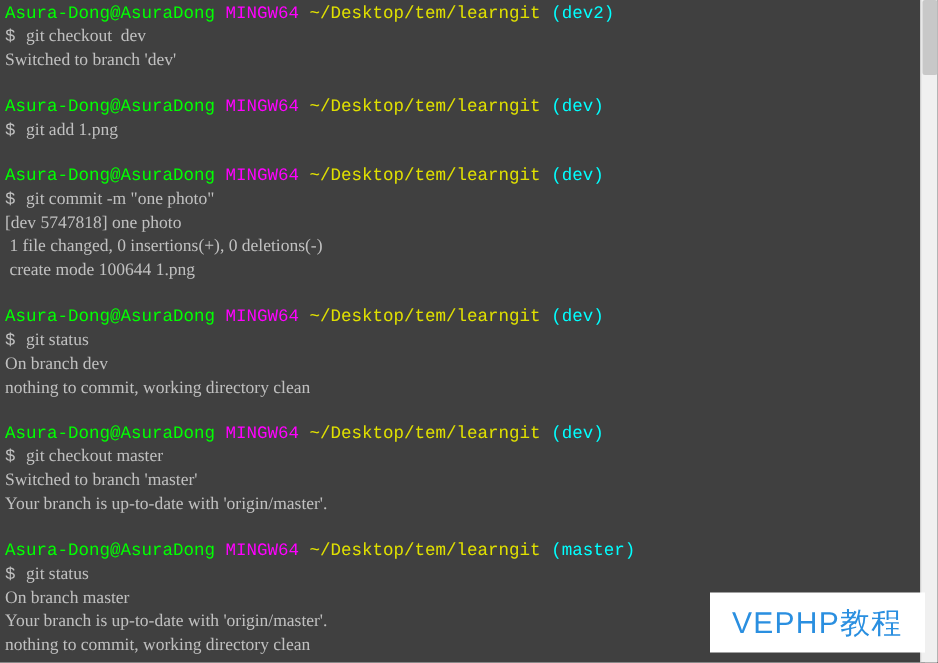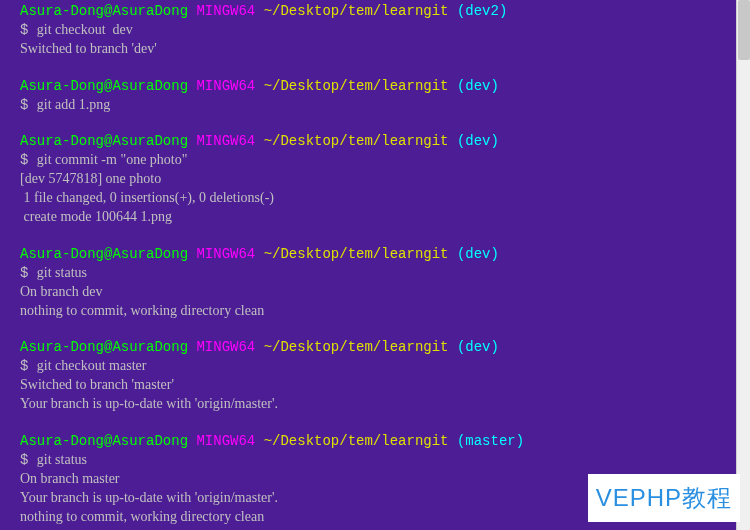--- a/index.html
+++ b/index.html
@@ -6,26 +6,26 @@
   body {
     width: 750px;
     height: 530px;
     background: #ffffff;
     position: relative;
     overflow: hidden;
   }
   .terminal {
     width: 740px;
     height: 530px;
-    background: #4c1d95;
+    background: #404040;
     font-family: "Consolas", "Courier New", monospace;
     font-size: 14px;
     line-height: 1.35;
     color: #c0c0c0;
-    padding: 2px 20px;
+    padding: 2px 4px;
     white-space: pre;
     overflow: hidden;
   }
   .scrollbar {
     position: absolute;
     top: 0;
     right: 0;
     width: 14px;
     height: 530px;
     background: #f0f0f0;
@@ -50,21 +50,21 @@
   .gap { height: 18px; }
   .watermark {
     position: absolute;
     right: 10px;
     bottom: 8px;
     background: #ffffff;
     color: #2a8fe0;
     font-family: "Microsoft YaHei", Arial, sans-serif;
     font-size: 24px;
     font-weight: 500;
-    padding: 8px 8px;
+    padding: 8px 18px;
     letter-spacing: 1px;
   }
 </style>
 </head>
 <body>
 
 <div class="terminal" id="term"><div class="block"><div><span class="user">Asura-Dong@AsuraDong</span> <span class="host">MINGW64</span> <span class="path">~/Desktop/tem/learngit</span> <span class="branch">(dev2)</span></div><div><span class="prompt">$</span> <span class="cmd">git checkout  dev</span></div><div class="cmd">Switched to branch 'dev'</div></div><div class="gap"></div><div class="block"><div><span class="user">Asura-Dong@AsuraDong</span> <span class="host">MINGW64</span> <span class="path">~/Desktop/tem/learngit</span> <span class="branch">(dev)</span></div><div><span class="prompt">$</span> <span class="cmd">git add 1.png</span></div></div><div class="gap"></div><div class="block"><div><span class="user">Asura-Dong@AsuraDong</span> <span class="host">MINGW64</span> <span class="path">~/Desktop/tem/learngit</span> <span class="branch">(dev)</span></div><div><span class="prompt">$</span> <span class="cmd">git commit -m "one photo"</span></div><div class="cmd">[dev 5747818] one photo</div><div class="cmd"> 1 file changed, 0 insertions(+), 0 deletions(-)</div><div class="cmd"> create mode 100644 1.png</div></div><div class="gap"></div><div class="block"><div><span class="user">Asura-Dong@AsuraDong</span> <span class="host">MINGW64</span> <span class="path">~/Desktop/tem/learngit</span> <span class="branch">(dev)</span></div><div><span class="prompt">$</span> <span class="cmd">git status</span></div><div class="cmd">On branch dev</div><div class="cmd">nothing to commit, working directory clean</div></div><div class="gap"></div><div class="block"><div><span class="user">Asura-Dong@AsuraDong</span> <span class="host">MINGW64</span> <span class="path">~/Desktop/tem/learngit</span> <span class="branch">(dev)</span></div><div><span class="prompt">$</span> <span class="cmd">git checkout master</span></div><div class="cmd">Switched to branch 'master'</div><div class="cmd">Your branch is up-to-date with 'origin/master'.</div></div><div class="gap"></div><div class="block"><div><span class="user">Asura-Dong@AsuraDong</span> <span class="host">MINGW64</span> <span class="path">~/Desktop/tem/learngit</span> <span class="branch">(master)</span></div><div><span class="prompt">$</span> <span class="cmd">git status</span></div><div class="cmd">On branch master</div><div class="cmd">Your branch is up-to-date with 'origin/master'.</div><div class="cmd">nothing to commit, working directory clean</div></div><div class="gap"></div></div>
 
 <div class="scrollbar">
   <div class="scrollbar-thumb"></div>

